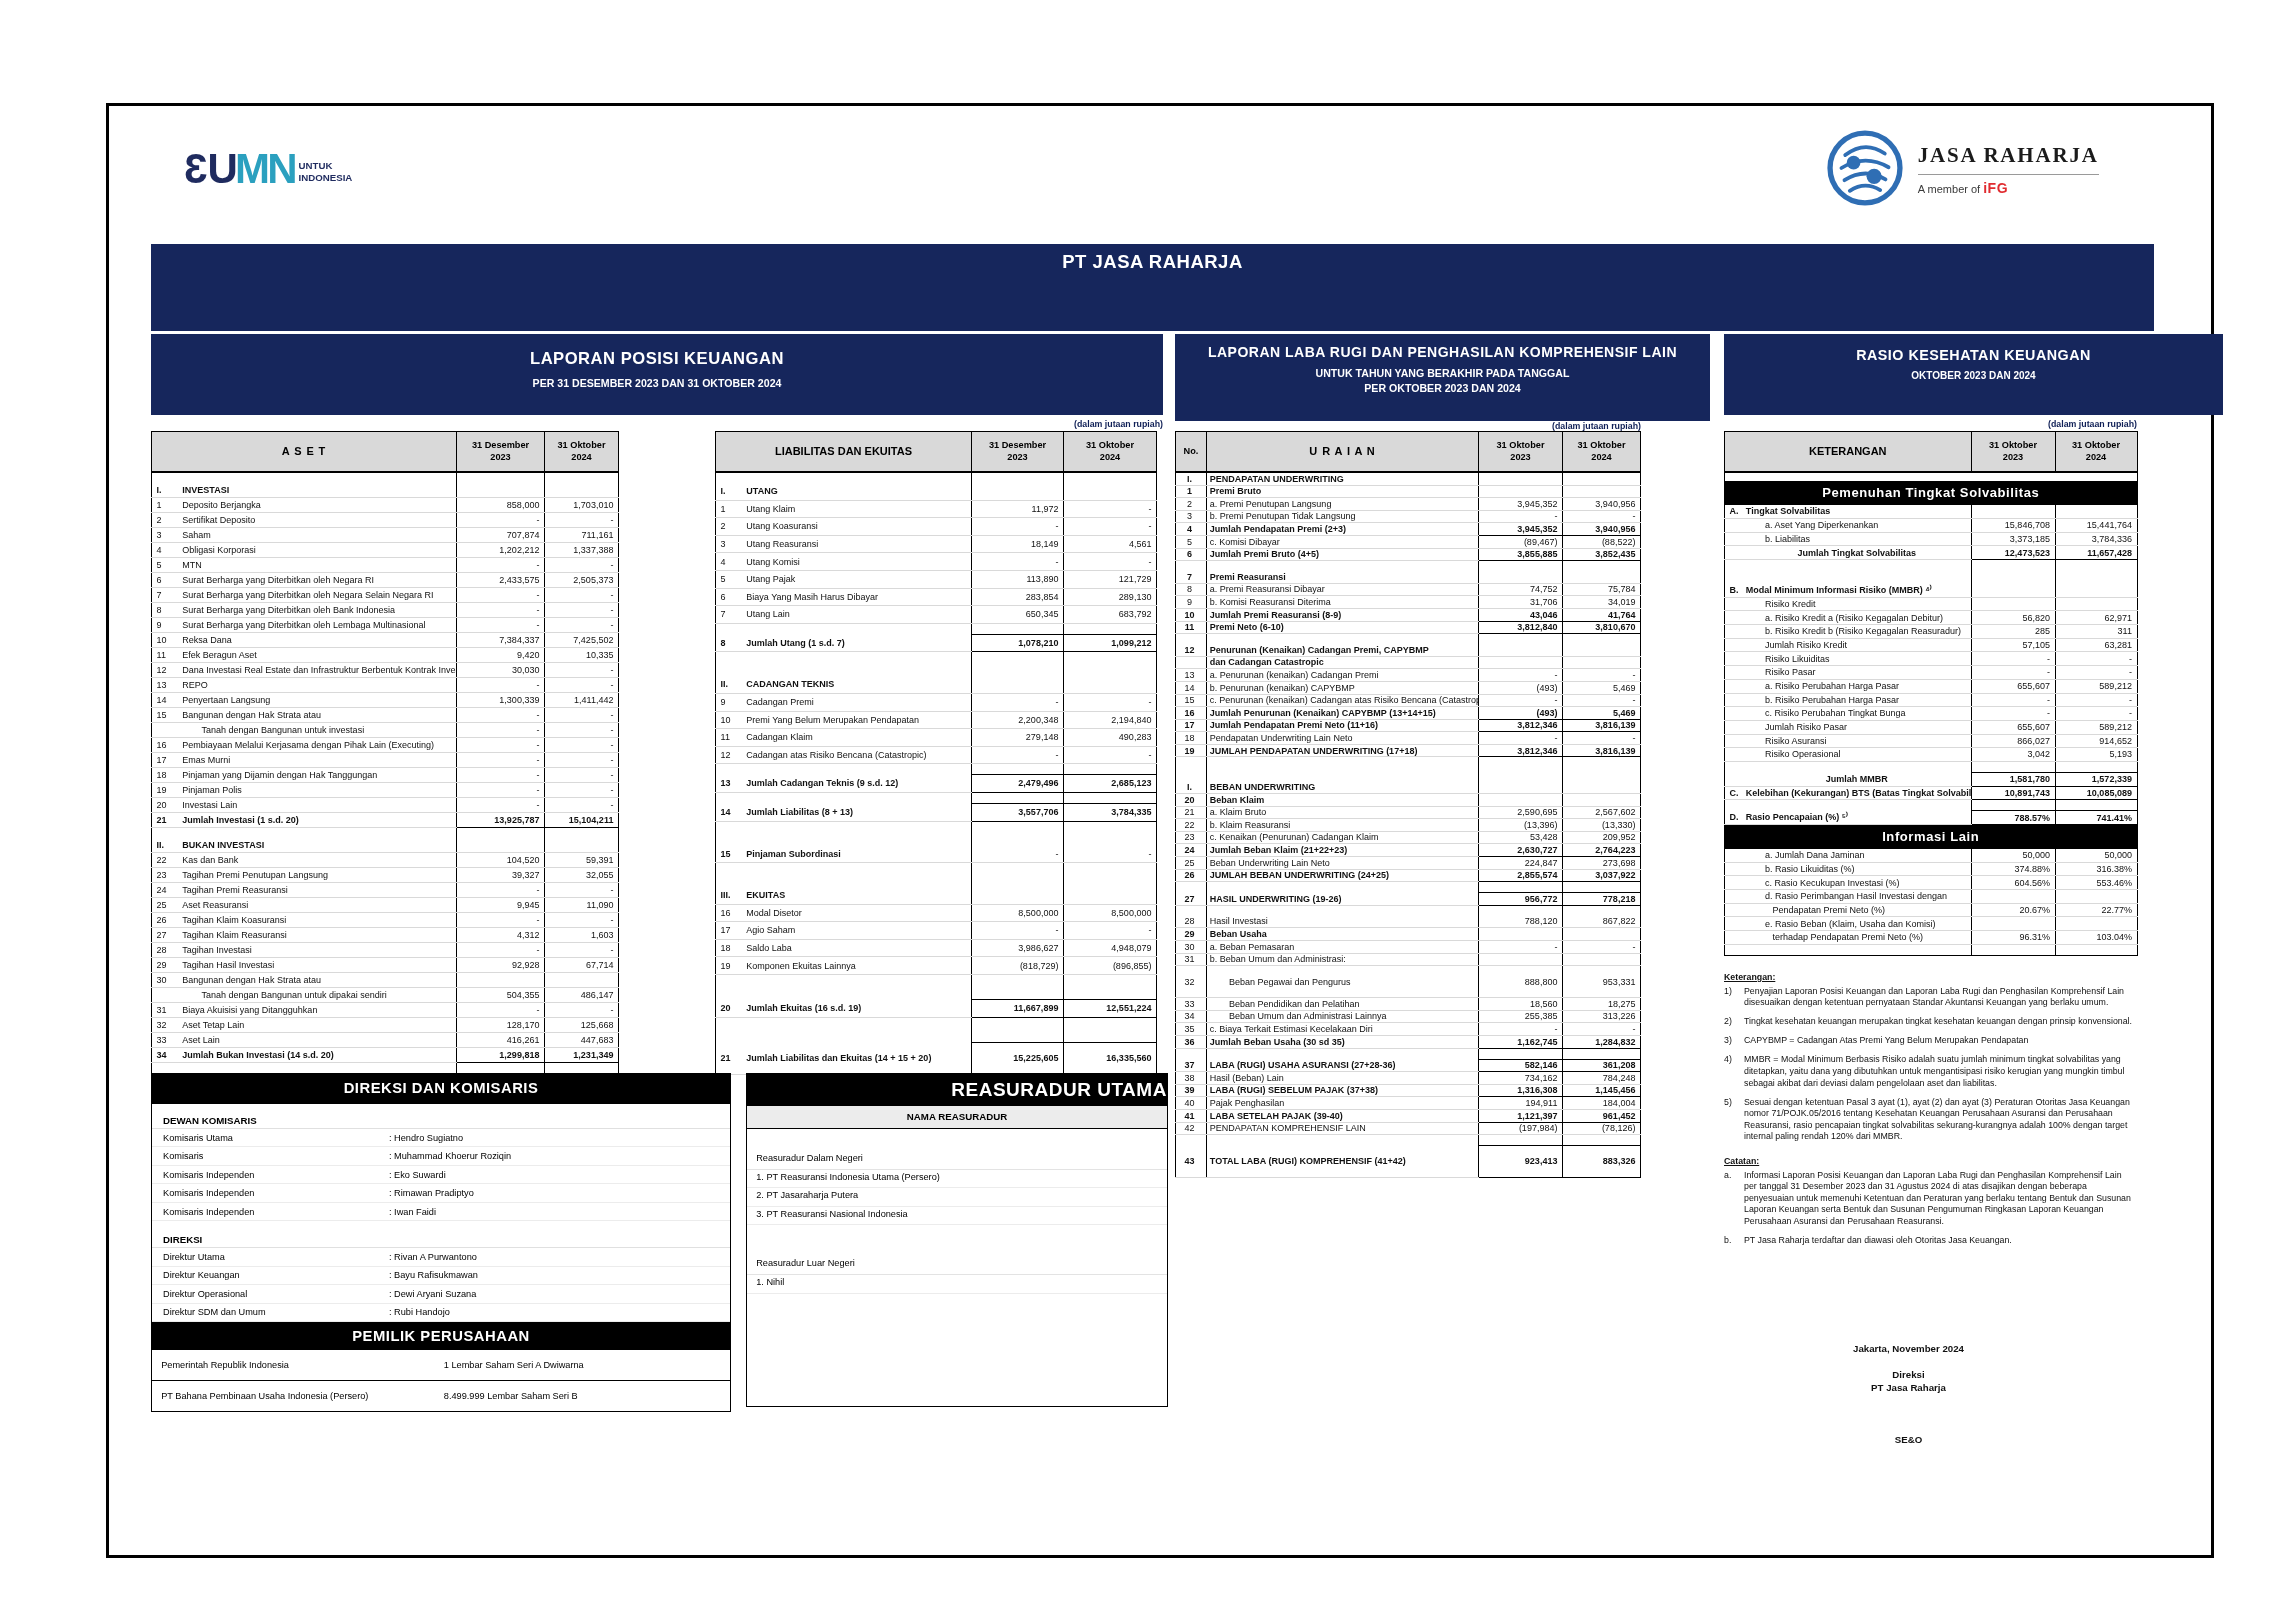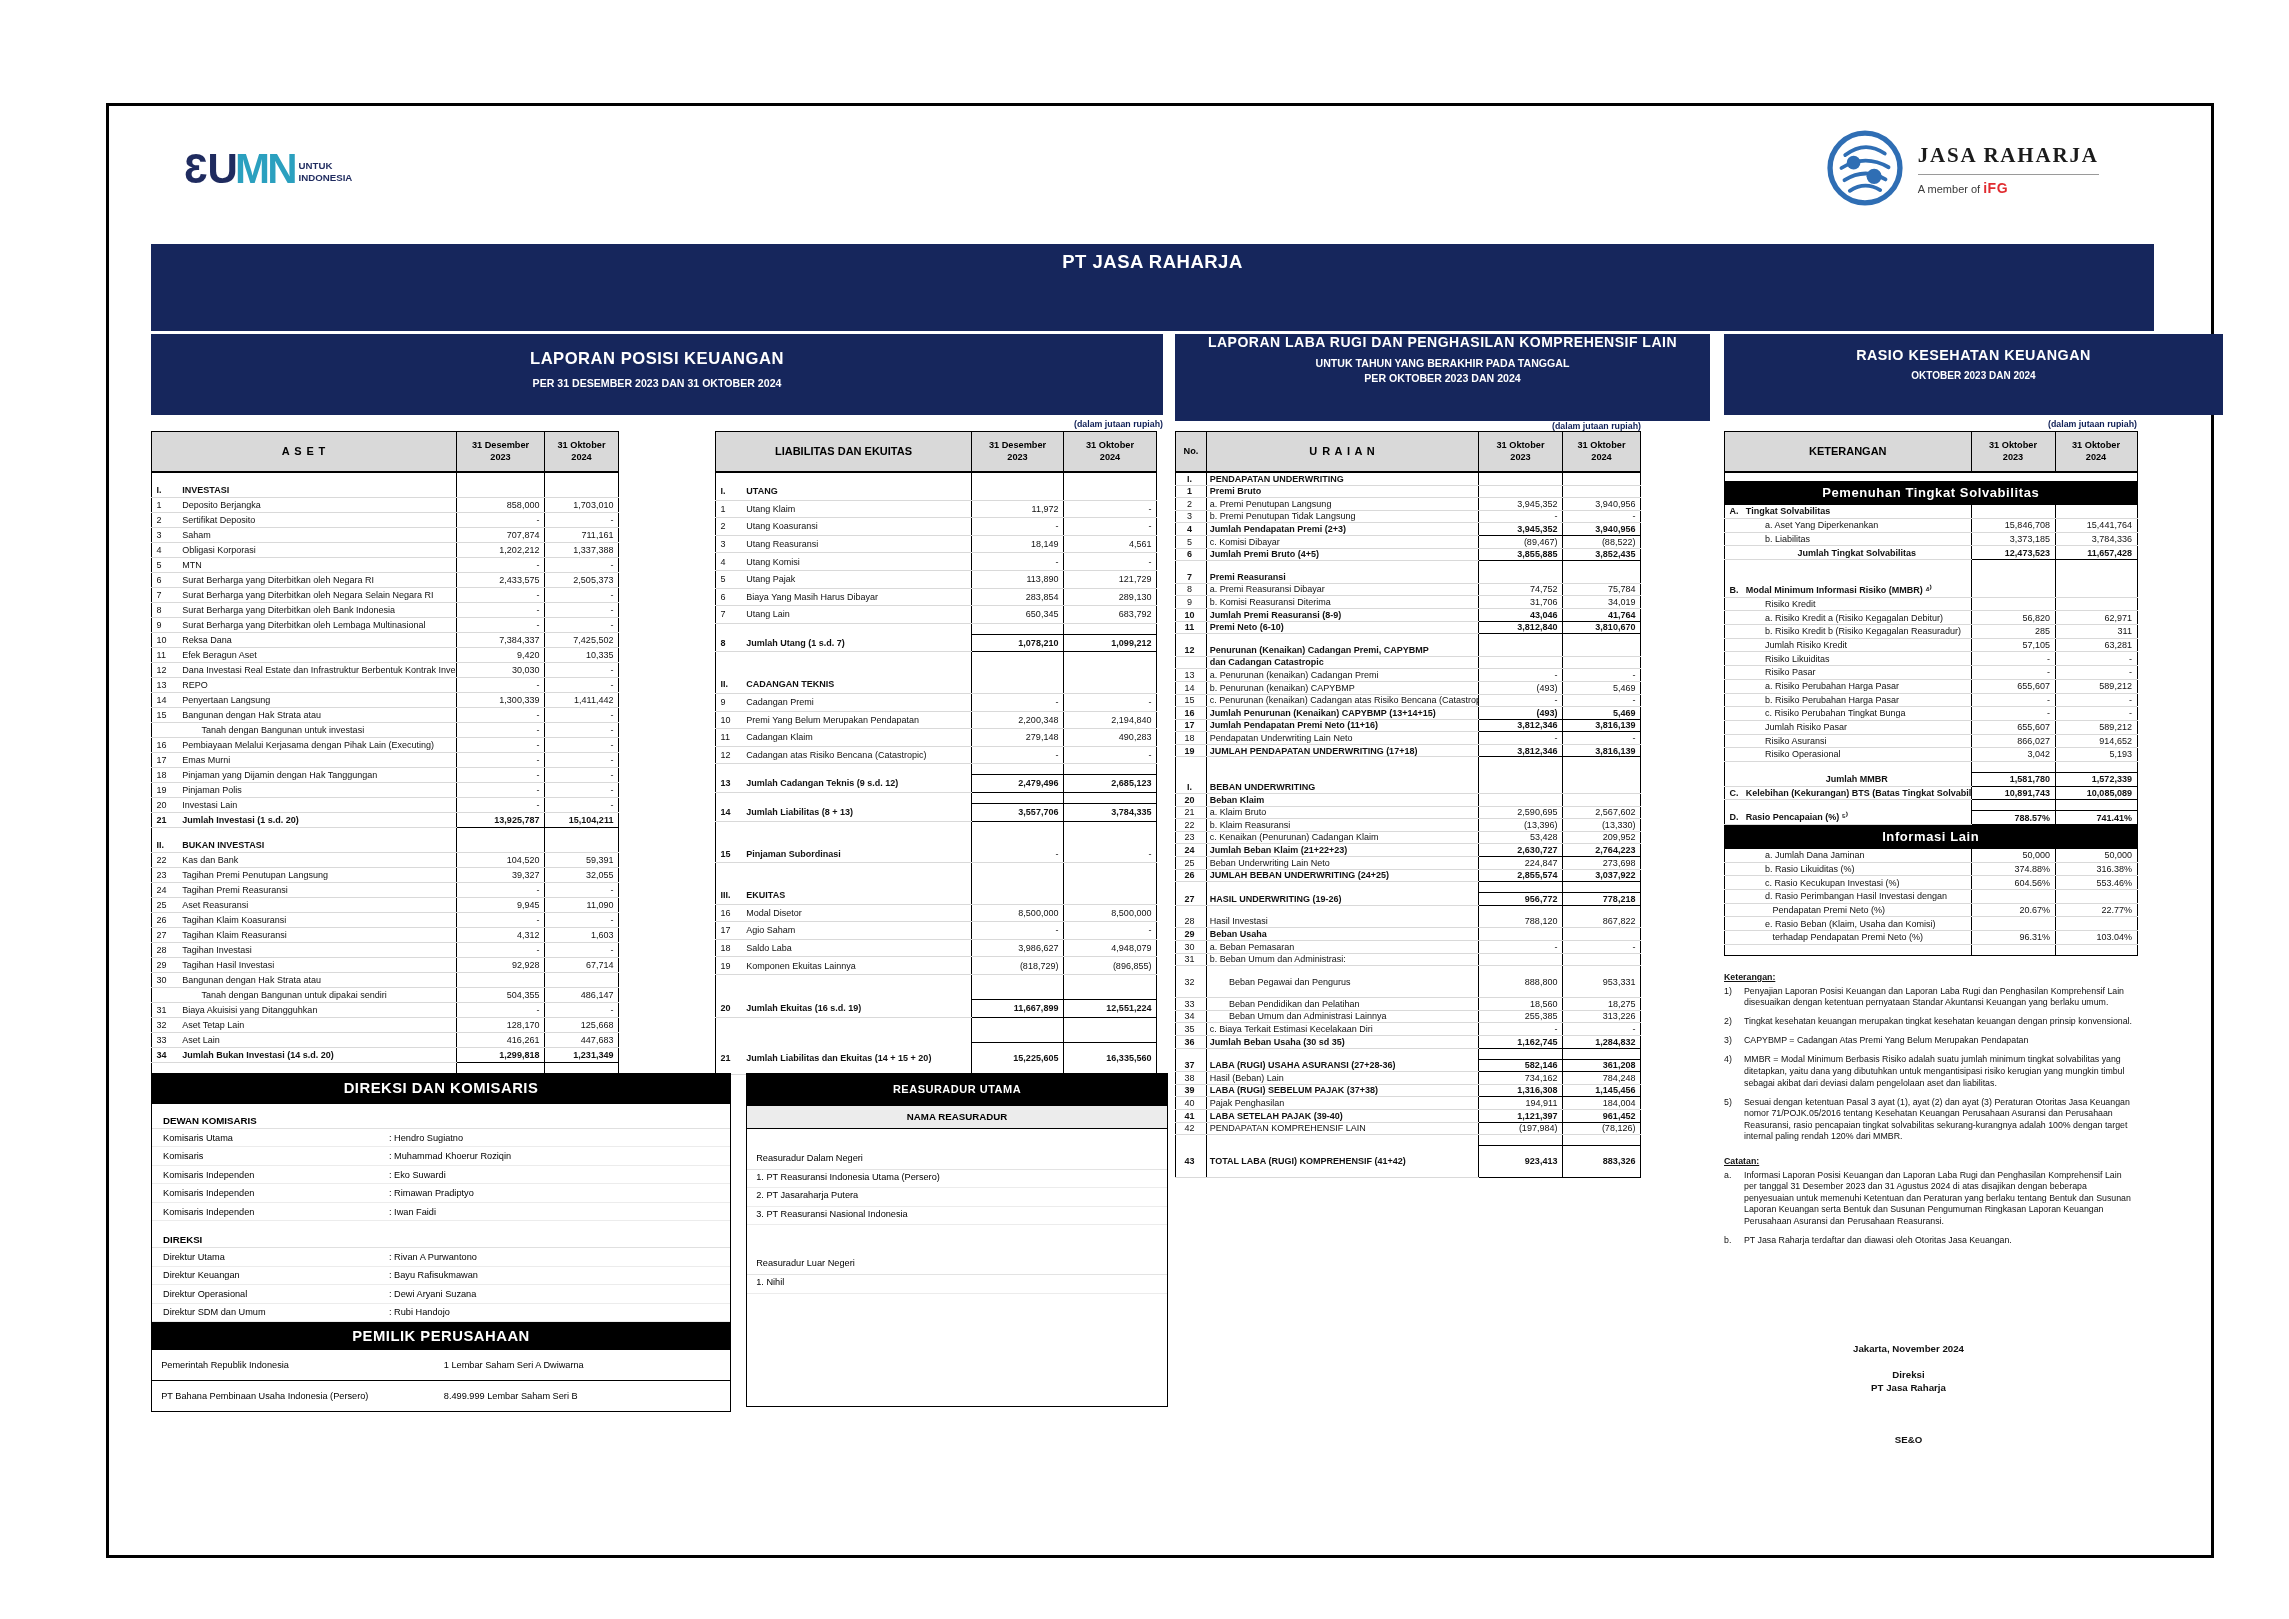--- a/index.html
+++ b/index.html
@@ -26,21 +26,21 @@
   .banner .l1{font-size:18.5px;font-weight:bold;margin-top:15.7px;letter-spacing:0.5px;}
   .banner .l2{font-size:18.5px;font-weight:bold;margin-top:6.5px;letter-spacing:0.5px;}
 
   
   .navyhead{position:absolute;background:#16265c;color:#fff;text-align:center;}
   .nh-title{font-weight:bold;letter-spacing:0.5px;}
   .posisi-head{left:42px;top:228px;width:1012px;height:81px;}
   .posisi-head .nh-title{font-size:16.6px;padding-top:14.8px;}
   .posisi-head .nh-sub{font-size:10.6px;font-weight:bold;margin-top:8.3px;}
   .laba-head{left:1066px;top:228px;width:535px;height:87px;}
-  .laba-head .nh-title{font-size:14px;}
+  .laba-head .nh-title{font-size:14px;padding-top:10px;}
   .laba-head .nh-sub{font-size:10.6px;font-weight:bold;margin-top:7.4px;}
   .laba-head .nh-sub2{font-size:10.6px;font-weight:bold;margin-top:2.8px;}
   .ras-head{left:1615px;top:228px;width:499px;height:81px;}
   .ras-head .nh-title{font-size:14.3px;padding-top:13px;}
   .ras-head .nh-sub{font-size:10px;font-weight:bold;margin-top:6.5px;}
 
   .unit{position:absolute;font-size:8.8px;font-weight:bold;color:#0f1f56;text-align:right;}
   .unit-l{left:831px;top:313px;width:223px;}
   .unit-m{left:1292px;top:315px;width:240px;}
   .unit-r{left:1809px;top:313px;width:219px;}
@@ -84,21 +84,21 @@
   .pmpanel{position:absolute;left:42px;top:1216px;width:580px;}
   .pmpanel .blackband{height:28px;font-size:14.8px;line-height:28px;}
   .pmbody{border:1.5px solid #000;border-top:none;background:#fff;}
   .pmrow{display:flex;align-items:center;font-size:9.2px;height:30px;padding:0 9.2px;}
   .pmrow + .pmrow{border-top:1.3px solid #000;}
   .pmrow .pk{flex:1;}
   .pmrow .pv{width:277px;flex:none;}
 
   
   .rspanel{position:absolute;left:637px;top:967px;width:420px;border:1.5px solid #000;background:#fff;}
-  .rspanel .blackband{height:31px;font-size:11px;line-height:31px;margin:-0.9px;margin-bottom:0;border:0.9px solid #000;}
+  .rspanel .blackband{height:31px;font-size:19px;line-height:31px;margin:-0.9px;margin-bottom:0;border:0.9px solid #000;text-align:right;}
   .rs-sub{background:#ececec;border-bottom:1.3px solid #000;font-size:9.7px;font-weight:bold;text-align:center;height:22px;line-height:22px;}
   .rs-body{height:255px;padding-top:22px;}
   .rs-grp-title{font-size:9.2px;padding:1.8px 9.2px;border-bottom:0.9px solid #e3e3e3;height:14px;}
   .rs-item{font-size:9.2px;padding:1.8px 9.2px;border-bottom:0.9px solid #ececec;height:14px;}
   .rs-gap{height:31px;}
 
   
   .notes{position:absolute;left:1615px;top:866px;width:408px;font-size:8.8px;color:#111;}
   .notes .nt-title{font-weight:bold;text-decoration:underline;margin-bottom:3.7px;}
   .note{display:flex;margin-bottom:7.4px;}

